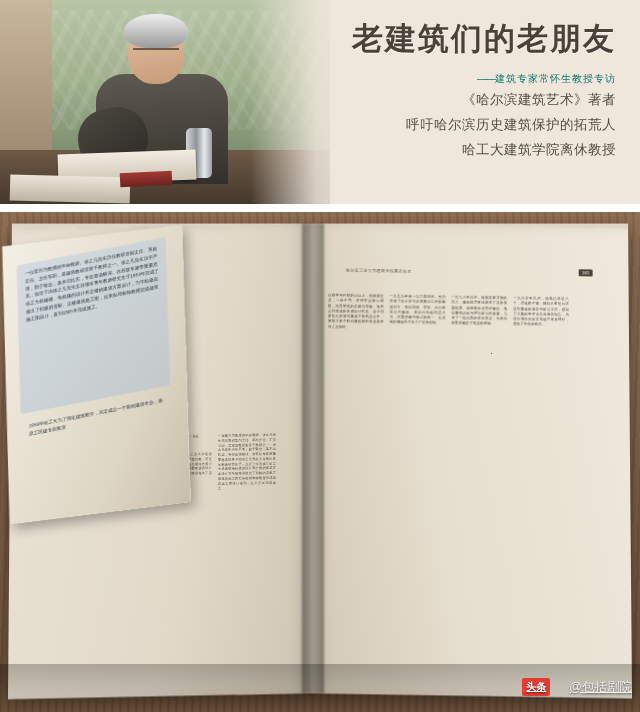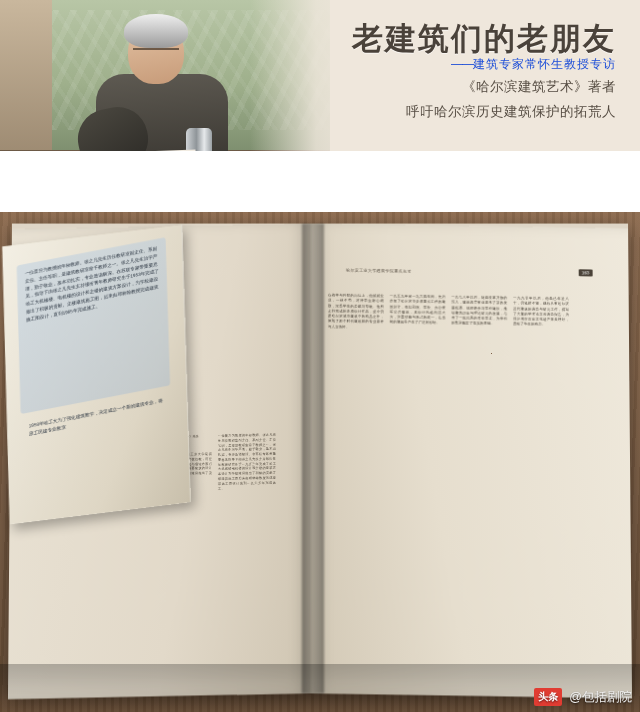--- a/index.html
+++ b/index.html
@@ -6,21 +6,21 @@
   body{
     width:640px;height:712px;
     background:#ffffff;
     font-family:"Liberation Sans", sans-serif;
     overflow:hidden;
   }
   .page{position:relative;width:640px;height:712px;background:#fff;}
 
   
   .banner{
-    position:absolute;left:0;top:0;width:640px;height:151px;
+    position:absolute;left:0;top:0;width:640px;height:204px;
     background:#efe7dc;
     overflow:hidden;
   }
   .banner-photo{
     position:absolute;left:0;top:0;width:330px;height:212px;
     background:
       radial-gradient(circle at 22% 30%, rgba(255,255,255,0.25) 0 20%, rgba(0,0,0,0) 60%),
       linear-gradient(160deg,#9fae8f 0%,#8aa07c 22%,#b9c0a4 45%,#8f9c7e 70%,#6f7d62 100%);
   }
   
@@ -94,21 +94,21 @@
     box-sizing:border-box;
     text-align:right;
     color:#3a332c;
   }
   .headline{
     font-size:31px;font-weight:bold;letter-spacing:2px;color:#4a423a;
     line-height:1.1;
     text-shadow:0 1px 0 rgba(255,255,255,.6);
   }
   .subhead{
-    margin-top:0;font-size:12px;color:#1d4ed8;letter-spacing:1px;
+    margin-top:16px;font-size:10px;color:#0f766e;letter-spacing:1px;
   }
   .subhead .dash{letter-spacing:-1px;}
   .blurbs{
     margin-top:2px;font-size:13.5px;line-height:1.85;color:#554c42;letter-spacing:.5px;
   }
 
   
   .bookshot{
     position:absolute;left:0;top:212px;width:640px;height:500px;
     background:linear-gradient(180deg,#8b6a52 0%,#7d5f48 40%,#6e523d 100%);
@@ -182,24 +182,25 @@
     position:absolute;font-size:4.5px;color:#fff;background:#4a4238;
     padding:1px 3px;border-radius:1px;
   }
   .shadow-bottom{
     position:absolute;left:0;top:452px;width:640px;height:60px;
     background:linear-gradient(180deg, rgba(0,0,0,.25), rgba(0,0,0,0));
   }
 
   
   .watermark{
-    position:absolute;right:8px;bottom:6px;
-    display:flex;align-items:center;gap:7px;
+    position:absolute;right:8px;bottom:16px;
+    display:flex;align-items:center;gap:19px;
     font-size:12.5px;color:#f2f2f2;
     text-shadow:0 1px 2px rgba(0,0,0,.6);
+    text-decoration:underline;
   }
   .wm-logo{
     display:inline-block;background:#e03c32;color:#fff;font-size:10px;
     font-weight:bold;padding:2px 4px;border-radius:2px;letter-spacing:0;
   }
 </style>
 </head>
 <body>
 
 <div class="page">
@@ -225,20 +226,21 @@
     </div>
 
     <div class="banner-text">
       <div class="headline">老建筑们的老朋友</div>
       <div class="subhead">
         <span class="dash">——</span><span>建筑专家常怀生教授专访</span>
       </div>
       <div class="blurbs">
         <div>《哈尔滨建筑艺术》著者</div>
         <div>呼吁哈尔滨历史建筑保护的拓荒人</div>
+        <div>哈工大建筑学院离休教授</div>
       </div>
     </div>
   </div>
 
   <div class="bookshot">
     <div class="table-wood"></div>
 
     <div class="book">
 
       <div class="page-left">

